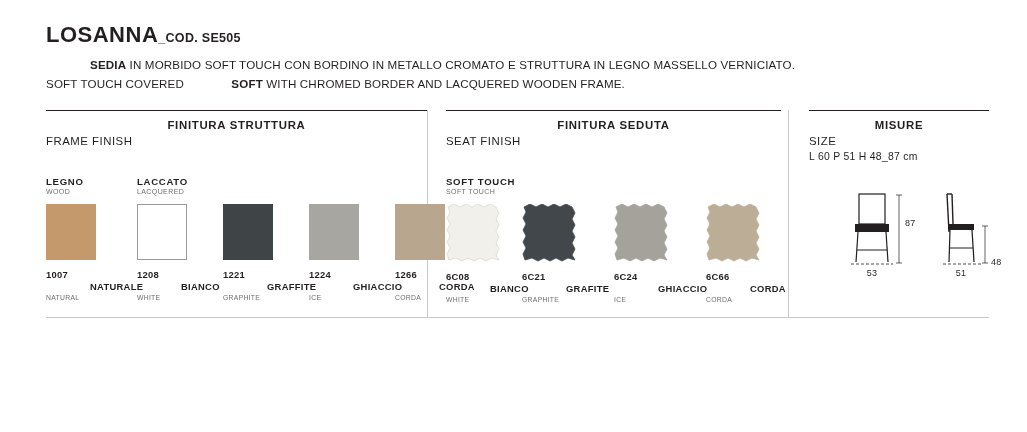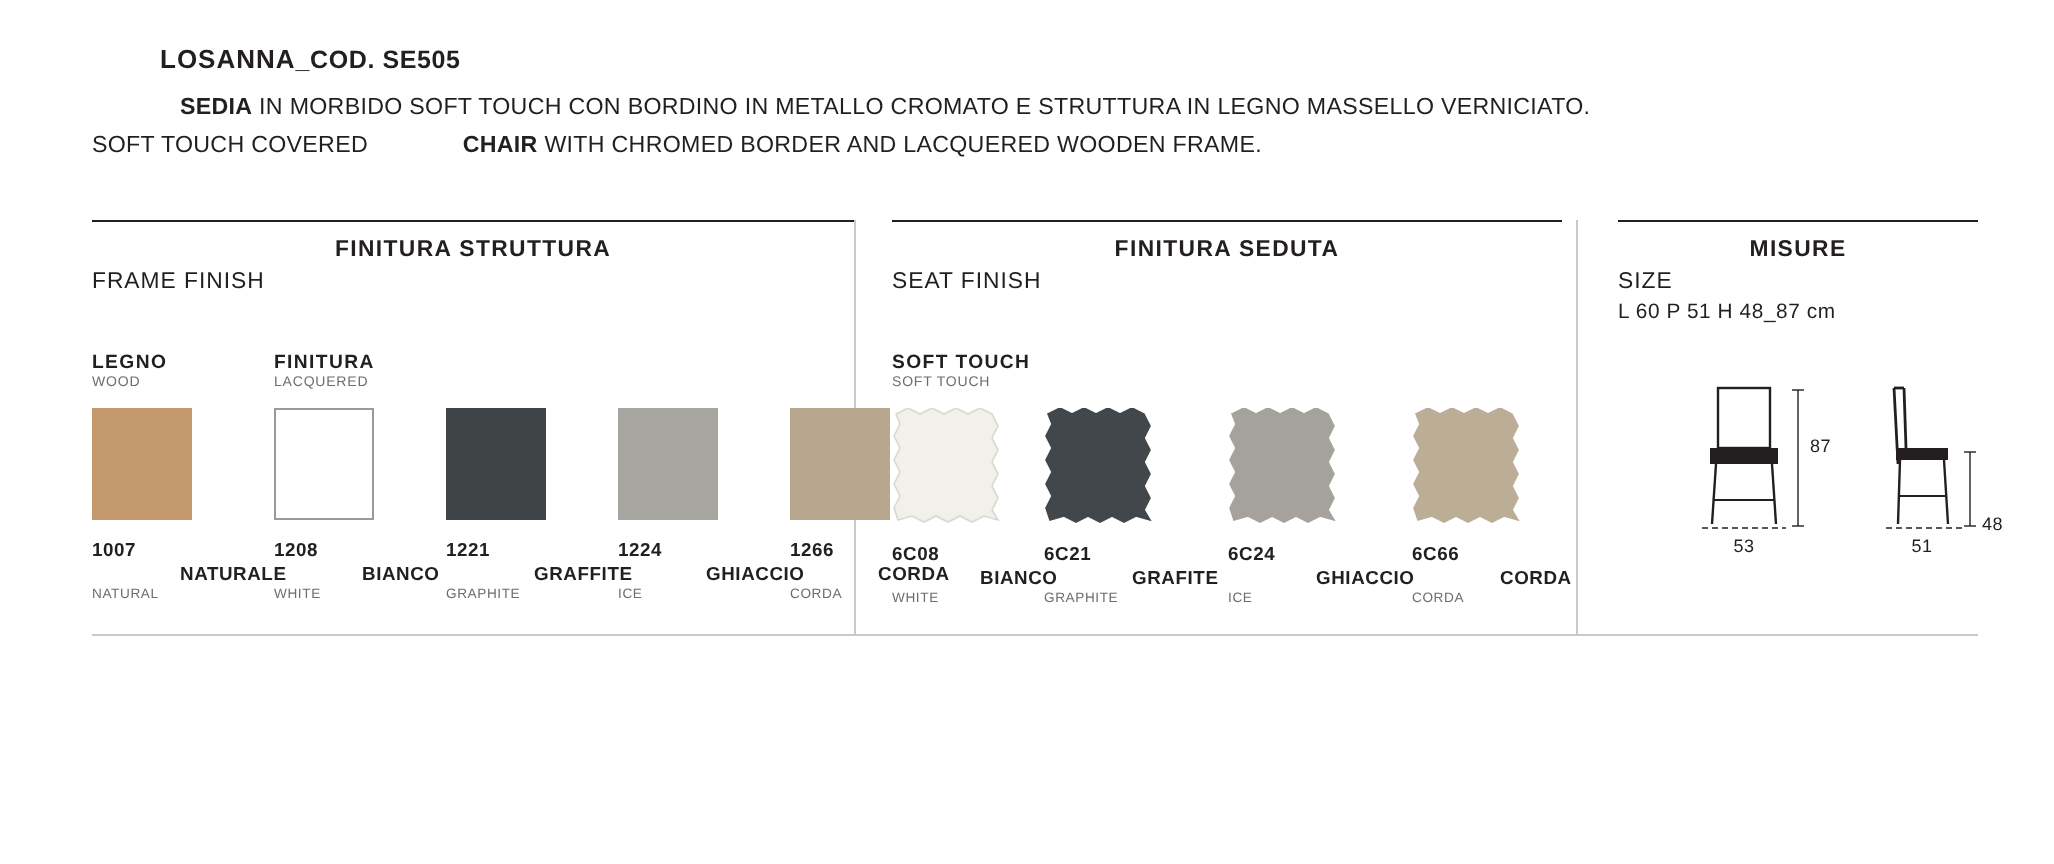--- a/index.html
+++ b/index.html
@@ -28,25 +28,24 @@
     left: 46px;
     top: 22px;
     width: 940px;
   }
   .title-row {
     display: flex;
     align-items: baseline;
     letter-spacing: 0.4px;
   }
   .title-main {
-    font-size: 13px;
+    font-size: 22px;
     font-weight: bold;
     letter-spacing: 0.5px;
     color: #231f20;
-    margin-left: 34px;
   }
   .title-code {
     font-size: 12.5px;
     font-weight: bold;
     letter-spacing: 0.3px;
     color: #231f20;
     margin-left: 0px;
   }
   .desc {
     margin-top: 9px;
@@ -243,21 +242,21 @@
 
   <div class="header">
     <div class="title-row">
       <span class="title-main">LOSANNA</span>
       <span class="title-code">_COD. SE505</span>
     </div>
     <div class="desc desc-it">
       <b>SEDIA</b><span> IN MORBIDO SOFT TOUCH CON BORDINO IN METALLO CROMATO E STRUTTURA IN LEGNO MASSELLO VERNICIATO.</span>
     </div>
     <div class="desc desc-en">
-      <span>SOFT TOUCH COVERED </span><b>CHAIR</b><span> WITH CHROMED BORDER AND LACQUERED WOODEN FRAME.</span>
+      <span>SOFT TOUCH COVERED </span><b>SOFT</b><span> WITH CHROMED BORDER AND LACQUERED WOODEN FRAME.</span>
     </div>
   </div>
 
   <div class="columns">
 
     <div class="col-rule rule-frame"></div>
     <div class="col-rule rule-seat"></div>
     <div class="col-rule rule-size"></div>
 
     <div class="vdiv vdiv-1"></div>
@@ -266,21 +265,21 @@
     <div class="col col-frame">
       <div class="col-head">FINITURA STRUTTURA</div>
       <div class="col-sub">FRAME FINISH</div>
 
       <div class="group-labels">
         <div class="group-label" style="left:0px;">
           <span class="g-main">LEGNO</span>
           <span class="g-sub">WOOD</span>
         </div>
         <div class="group-label" style="left:91px;">
-          <span class="g-main">FINITURA</span>
+          <span class="g-main">LACCATO</span>
           <span class="g-sub">LACQUERED</span>
         </div>
       </div>
 
       <div class="swatch-row">
 
         <div class="swatch-item" style="left:0px;">
           <div class="swatch" style="background:#c49a6c;"></div>
           <div class="swatch-labels">
             <span class="sw-code">1007</span>

